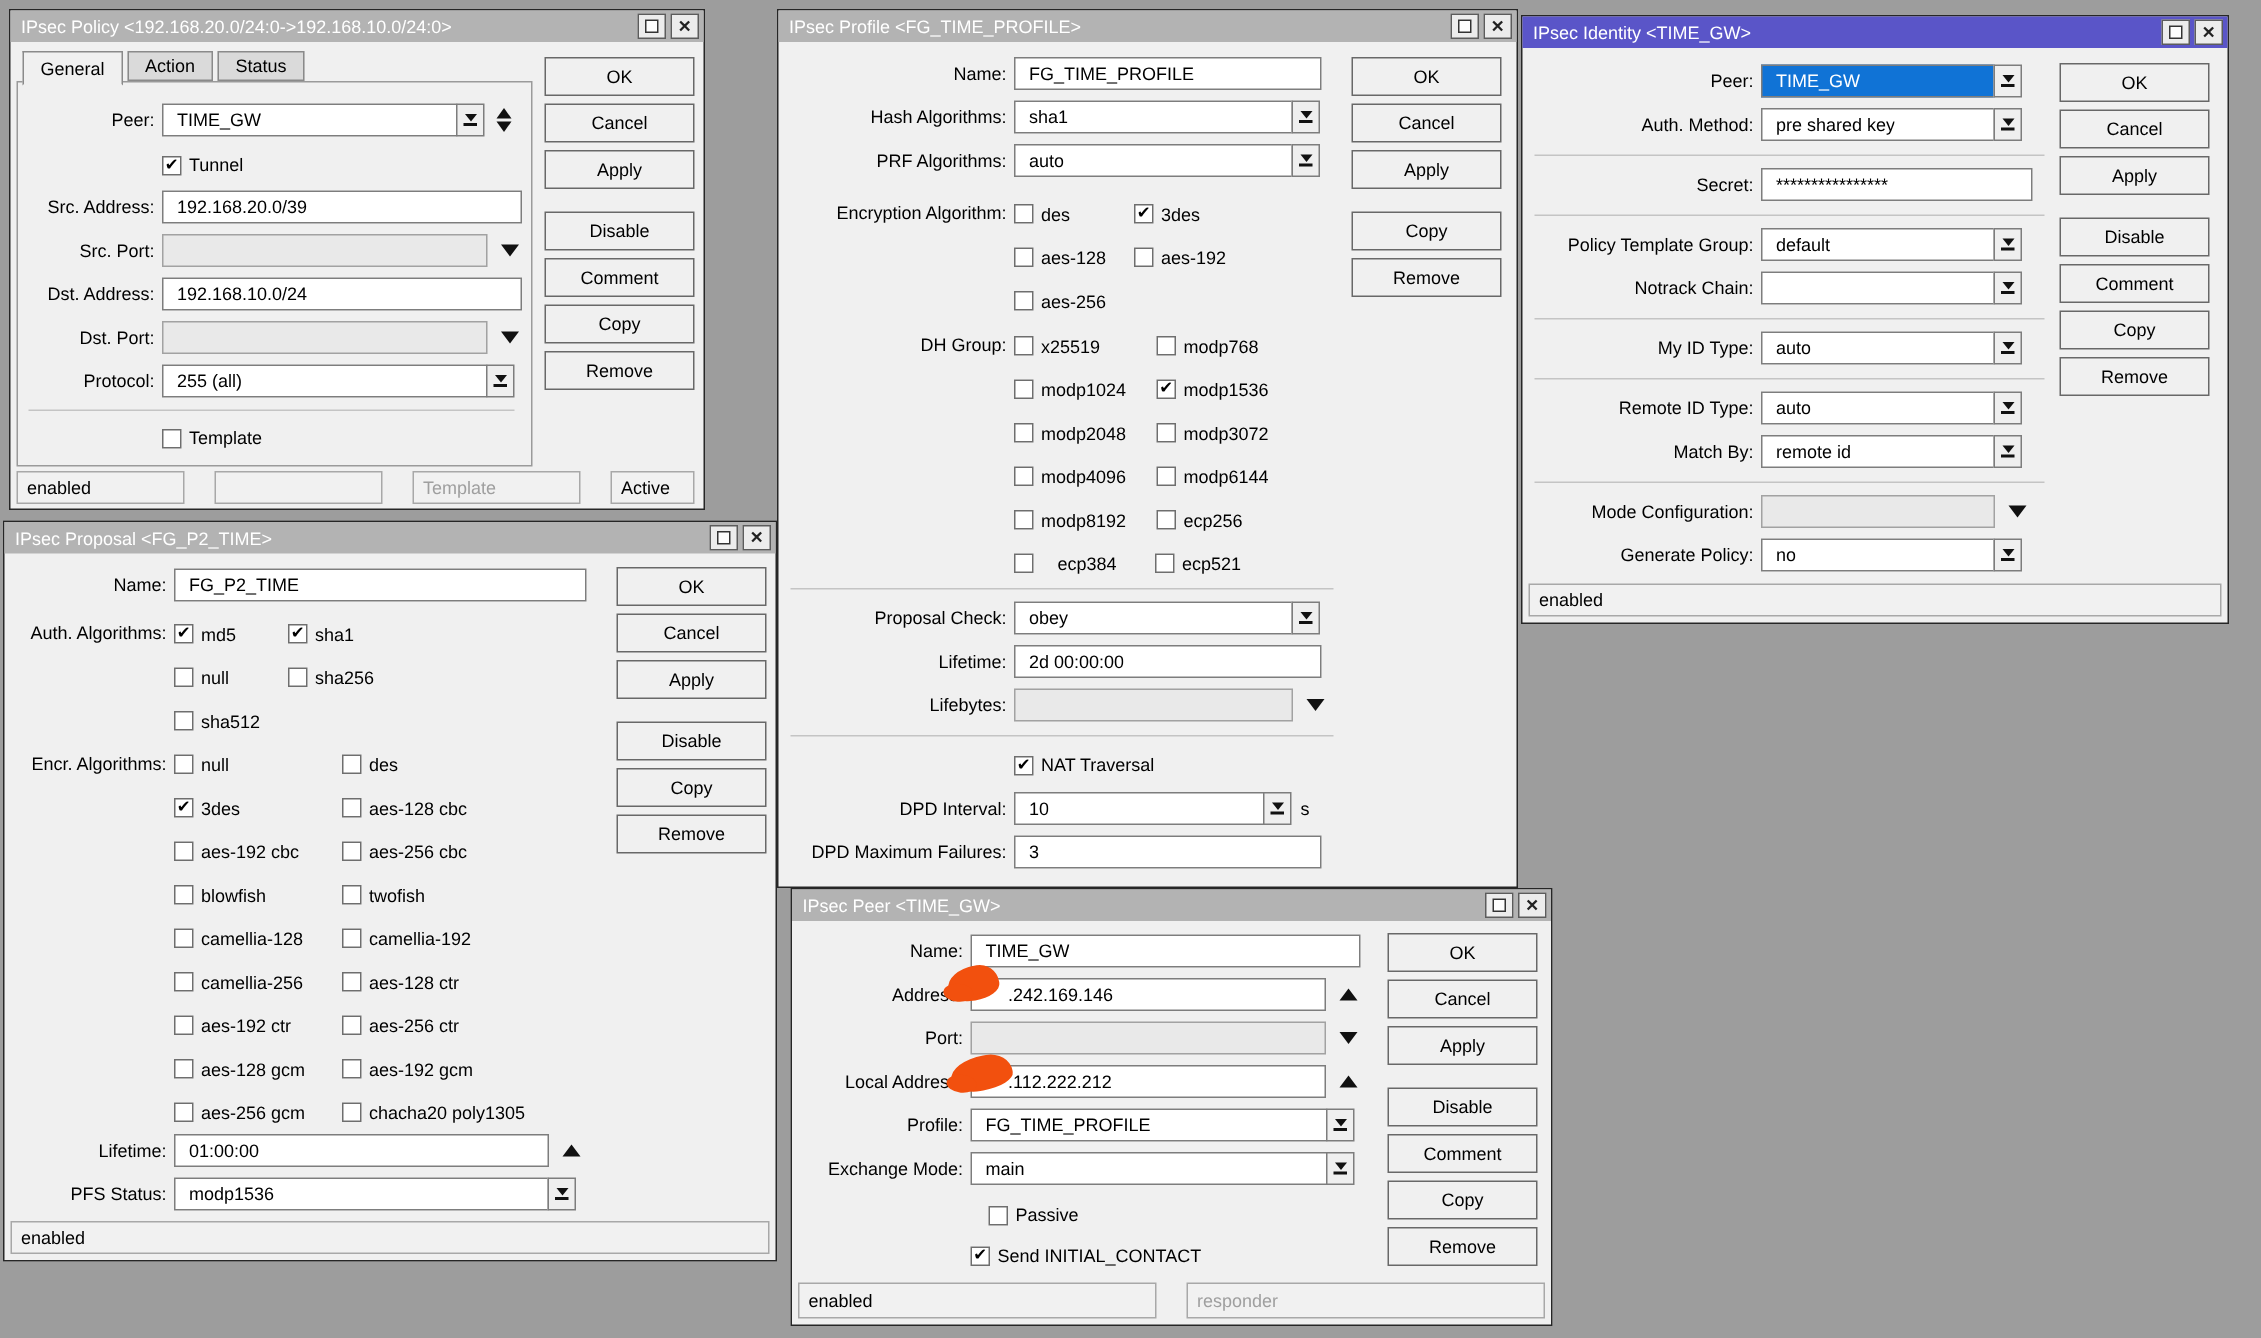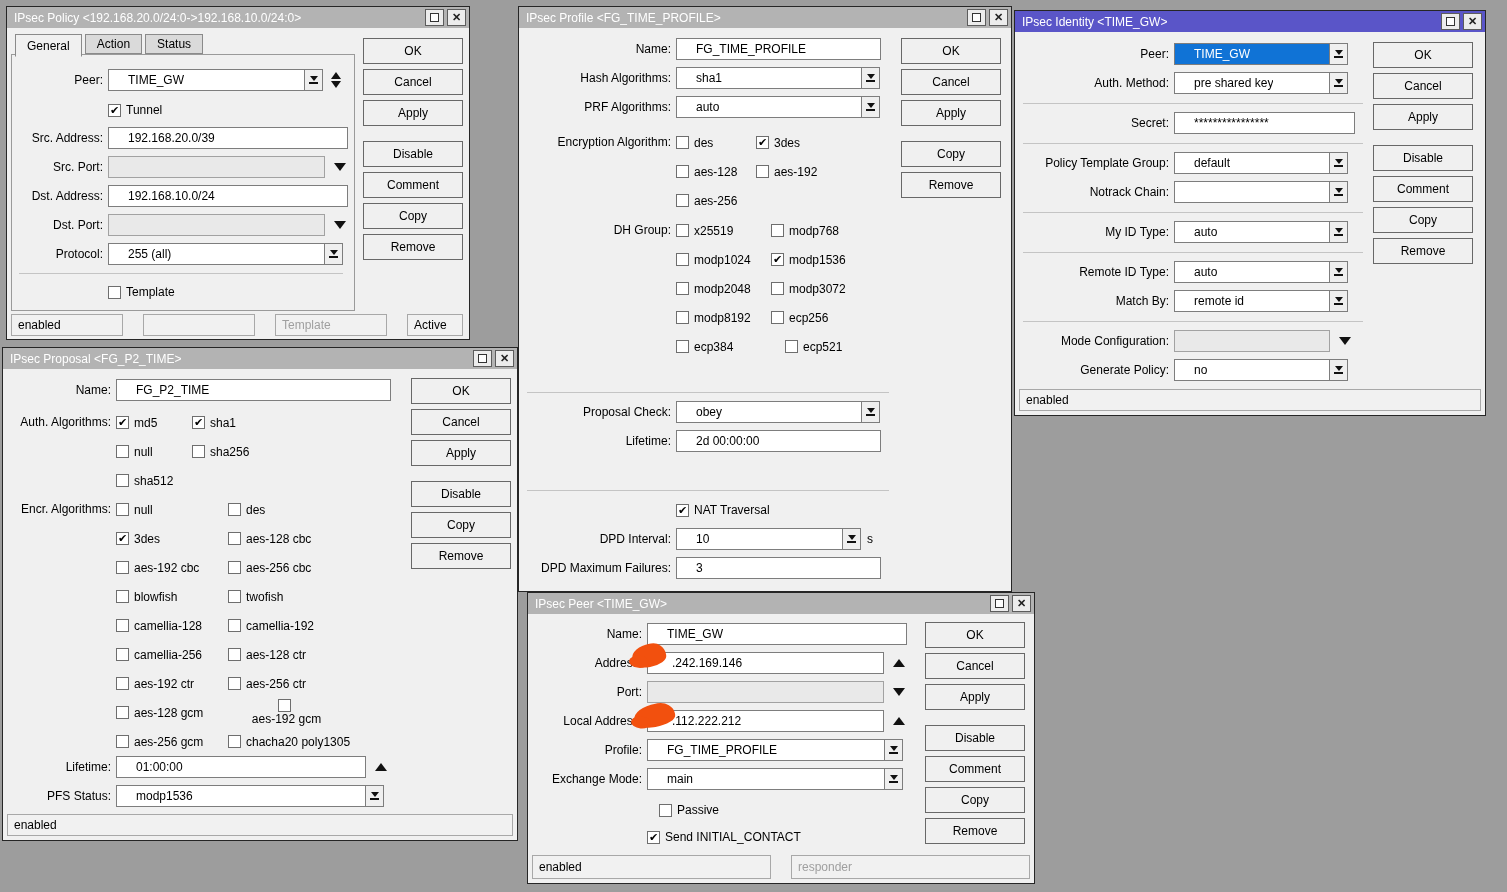--- a/index.html
+++ b/index.html
@@ -16,21 +16,21 @@
   .ttext { flex:1; white-space:nowrap; overflow:hidden; }
   .wbtn { width:19px; height:17px; background:#ececec; border:1px solid #5c5c5c;
           display:flex; align-items:center; justify-content:center; margin-left:3px;
           color:#222; font-size:11px; font-weight:bold; }
   .maxglyph { width:9px; height:9px; border:1px solid #333; background:#fdfdfd; }
   .frow { position:absolute; display:flex; align-items:center; height:22px; }
   .frow.tall { height:auto; align-items:flex-start; }
   .label { display:inline-block; text-align:right; margin-right:5px; flex-shrink:0; line-height:22px; }
   .frow.tall .label { line-height:29px; }
   .field { background:#fff; border:1px solid #7d7d7d; height:22px; display:flex;
-           align-items:center; padding:0 19px; }
+           align-items:center; padding:0 9px; }
   .field .val { white-space:nowrap; overflow:hidden; }
   .field.disabled { background:#e9e9e9; border-color:#a2a2a2; }
   .field.selected { background:#1073d6; }
   .field.selected .val { color:#fff; }
   .drop { width:19px; height:22px; border:1px solid #7d7d7d; margin-left:-1px; background:#efefef;
           display:flex; align-items:center; justify-content:center; flex-shrink:0; }
   .dropglyph { display:flex; flex-direction:column; align-items:center; }
   .tri { width:0; height:0; border-left:4px solid transparent; border-right:4px solid transparent;
          border-top:5px solid #111; }
   .dbar { width:9px; height:2px; background:#111; margin-top:1px; }
@@ -295,21 +295,21 @@
           <span class="cbitem" style="width: 112px;">
             <span class="cb"></span>
             <span class="cblabel">aes-256 ctr</span>
           </span>
         </div>
         <div class="cbrow">
           <span class="cbitem" style="width: 112px;">
             <span class="cb"></span>
             <span class="cblabel">aes-128 gcm</span>
           </span>
-          <span class="cbitem" style="width: 112px; flex-direction: column;">
+          <span class="cbitem" style="width: 112px;">
             <span class="cb"></span>
             <span class="cblabel">aes-192 gcm</span>
           </span>
         </div>
         <div class="cbrow">
           <span class="cbitem" style="width: 112px;">
             <span class="cb"></span>
             <span class="cblabel">aes-256 gcm</span>
           </span>
           <span class="cbitem" style="width: 112px;">
@@ -458,29 +458,39 @@
             <span class="cblabel">modp2048</span>
           </span>
           <span class="cbitem" style="width: 95px;">
             <span class="cb"></span>
             <span class="cblabel">modp3072</span>
           </span>
         </div>
         <div class="cbrow">
           <span class="cbitem" style="width: 95px;">
             <span class="cb"></span>
+            <span class="cblabel">modp4096</span>
+          </span>
+          <span class="cbitem" style="width: 95px;">
+            <span class="cb"></span>
+            <span class="cblabel">modp6144</span>
+          </span>
+        </div>
+        <div class="cbrow">
+          <span class="cbitem" style="width: 95px;">
+            <span class="cb"></span>
             <span class="cblabel">modp8192</span>
           </span>
           <span class="cbitem" style="width: 95px;">
             <span class="cb"></span>
             <span class="cblabel">ecp256</span>
           </span>
         </div>
         <div class="cbrow">
-          <span class="cbitem" style="width: 109px;">
+          <span class="cbitem" style="width: 94px; gap: 11px;">
             <span class="cb"></span>
             <span class="cblabel">ecp384</span>
           </span>
           <span class="cbitem" style="width: 95px;">
             <span class="cb"></span>
             <span class="cblabel">ecp521</span>
           </span>
         </div>
       </div>
   </div>
@@ -500,20 +510,27 @@
       </span>
   </div>
 
   <div class="frow" style="top:423px; left:4px">
     <span class="label" style="width:148px">Lifetime:</span>
     <span class="field" style="width:205px">
         <span class="val">2d 00:00:00</span>
       </span>
   </div>
 
+  <div class="frow" style="top:452px; left:4px">
+    <span class="label" style="width:148px">Lifebytes:</span>
+    <span class="field disabled" style="width:186px">
+        <span class="val"></span>
+      </span>
+    <span class="arr dn"></span>
+  </div>
 
   <div class="sep" style="left:8px; top:483px; width:362px"></div>
 
   <div class="frow" style="top:492px; left:4px">
     <span class="label" style="width:148px"></span>
     <span class="cb checked">✔</span>
     <span class="cblabel">NAT Traversal</span>
   </div>
 
   <div class="frow" style="top:521px; left:4px">

